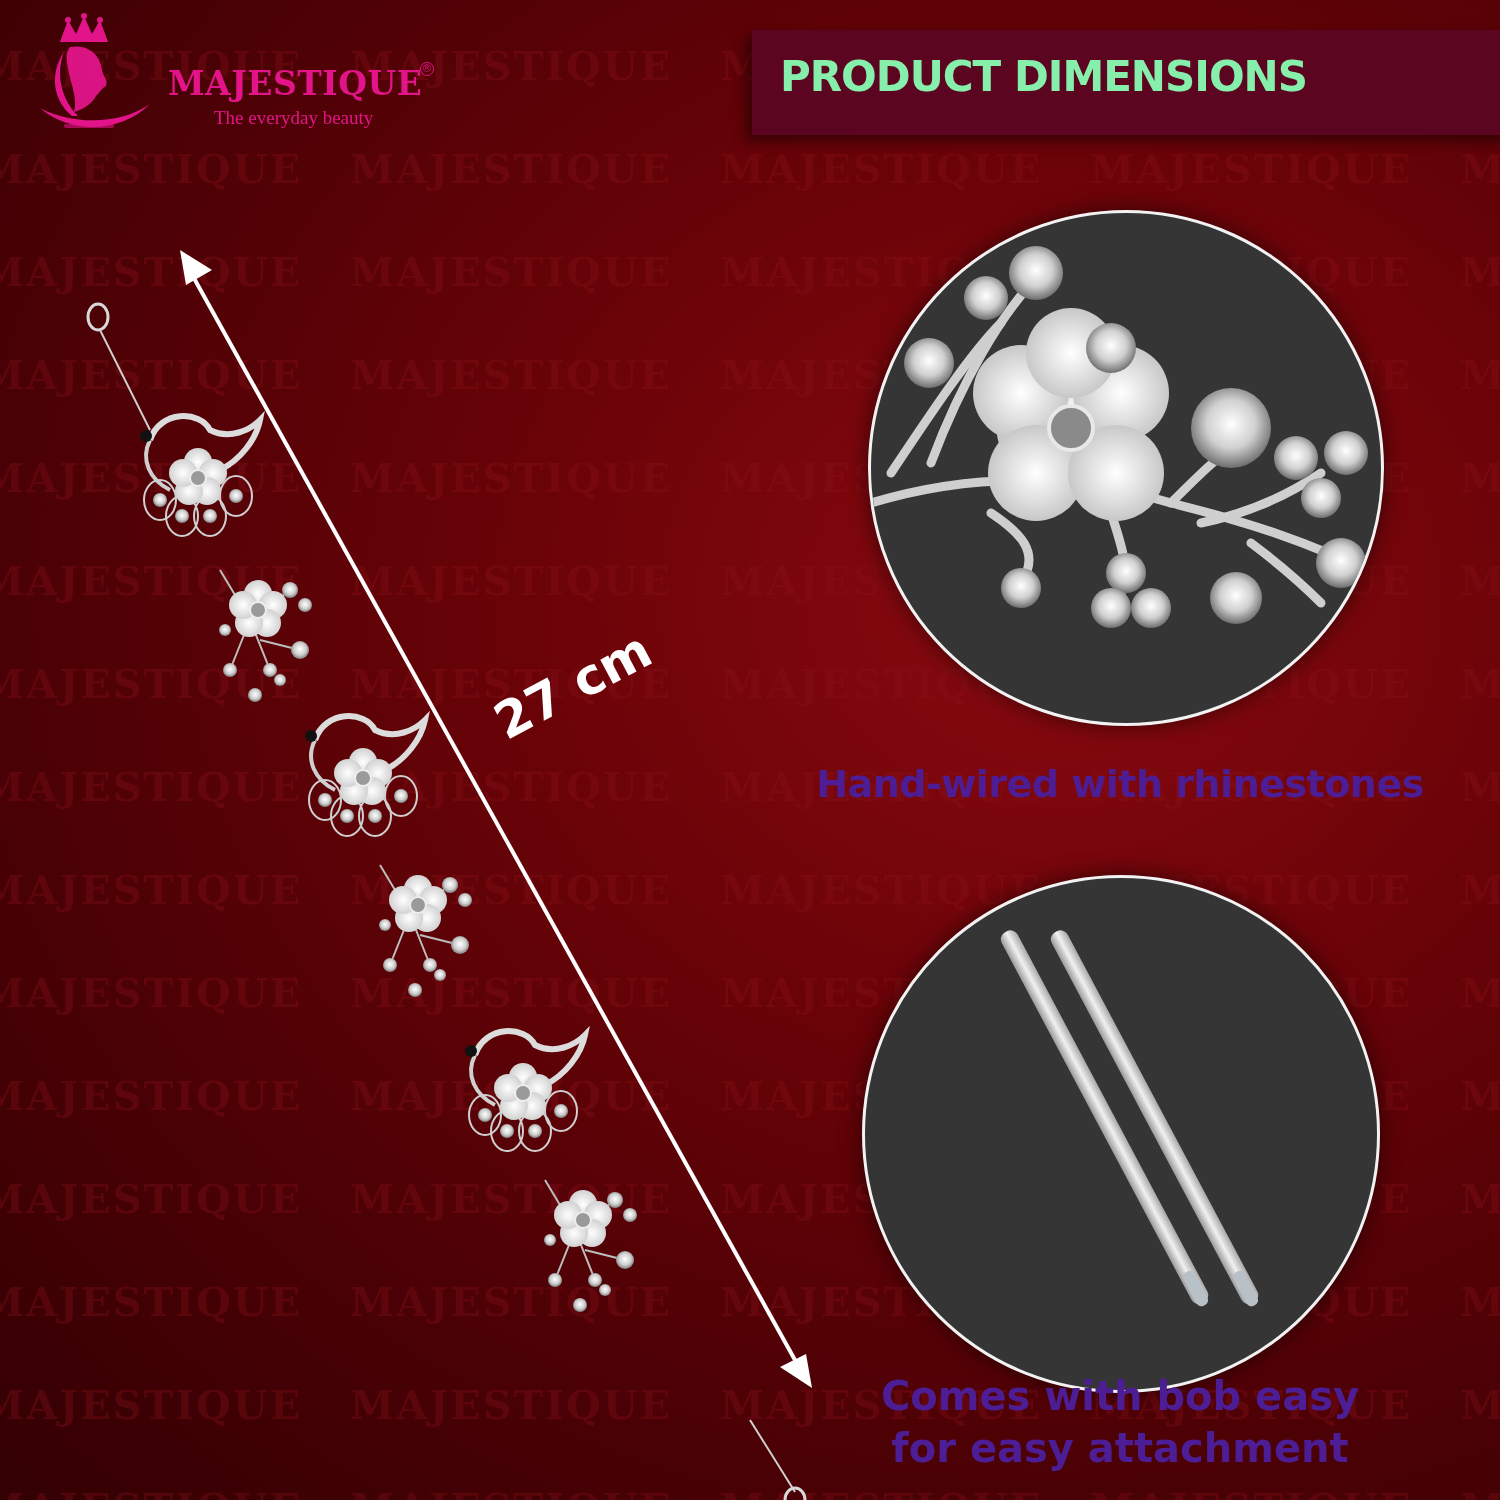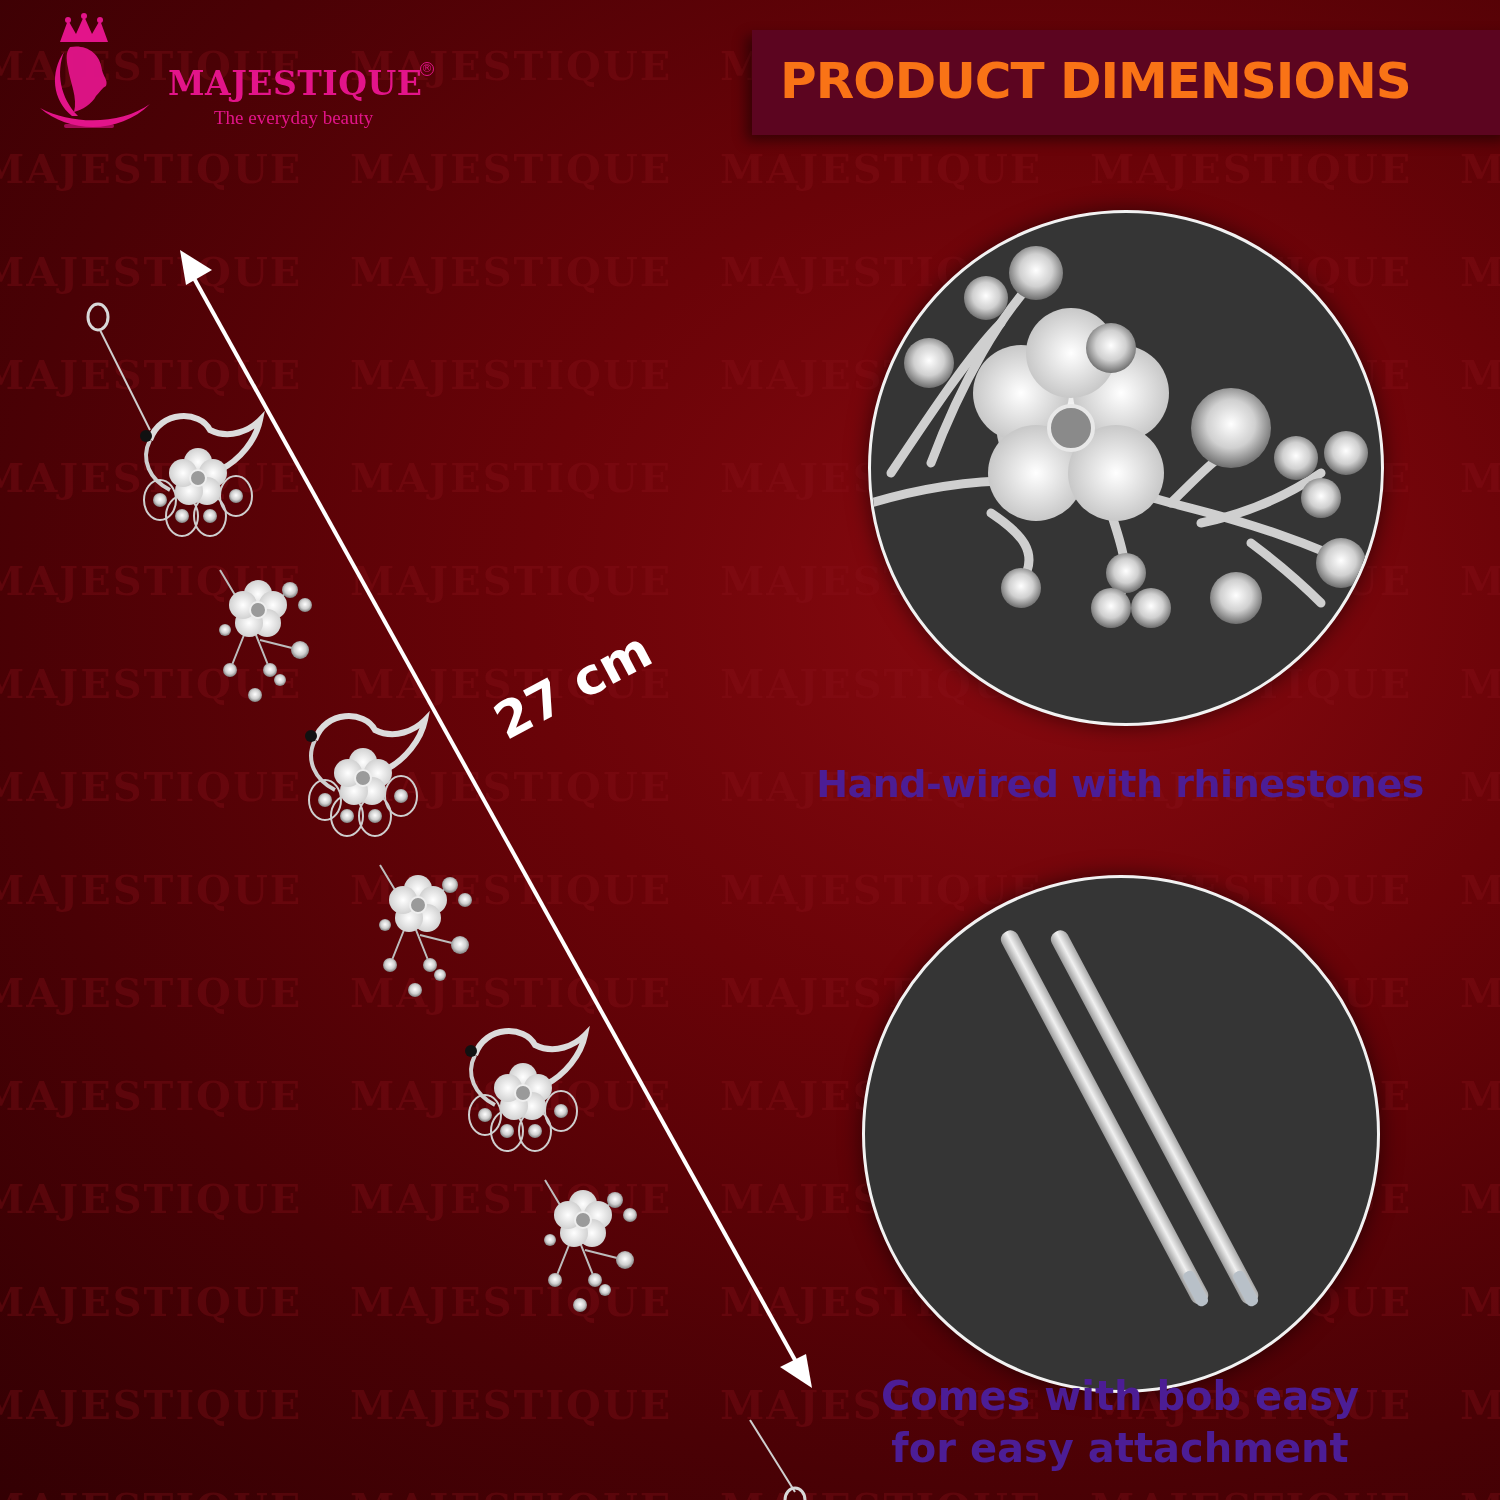--- a/index.html
+++ b/index.html
@@ -14,21 +14,21 @@
   .logo { position:absolute; left:30px; top:12px; width:420px; height:120px; }
   .logo-icon { position:absolute; left:0; top:0; width:130px; height:120px; }
   .brand-name { position:absolute; left:138px; top:52px; font-family:"DejaVu Serif", serif; font-weight:bold;
     font-size:33px; color:#e3148a; letter-spacing:0.5px; }
   .brand-reg { position:absolute; left:390px; top:50px; font-size:11px; color:#e3148a; border:1px solid #e3148a; border-radius:50%;
     width:12px; height:12px; line-height:12px; text-align:center; }
   .tagline { position:absolute; left:140px; top:95px; font-family:Liberation Serif, serif; font-size:19px; color:#e3148a;margin-left:44px; }
   .title-banner { position:absolute; left:752px; top:30px; width:760px; height:105px; background:#5c0520;
     box-shadow: -6px 6px 12px rgba(0,0,0,0.45); }
   .title-text { position:absolute; left:28px; top:22px; font-family:"DejaVu Sans", sans-serif; font-weight:bold;
-    font-size:50px; color:#f97316; letter-spacing:-1px; }
+    font-size:42px; color:#86efac; letter-spacing:-1px; }
   .measure-line { position:absolute; left:0; top:0; width:1500px; height:1500px; pointer-events:none; }
   .measure-label { position:absolute; left:485px; top:700px; transform:rotate(-28deg); transform-origin:left top;
     font-family:"DejaVu Sans", sans-serif; font-weight:bold; font-size:50px; color:#fff; white-space:nowrap; }
   .circle { position:absolute; border-radius:50%; background:#353535; border:3px solid #f2f2f2;
     box-shadow: 0 0 22px rgba(0,0,0,0.55); overflow:hidden; }
   .circle-1 { left:868px; top:210px; width:510px; height:510px; }
   .circle-2 { left:862px; top:875px; width:512px; height:512px; }
   .caption { position:absolute; font-family:"DejaVu Sans", sans-serif; font-weight:bold; color:#4c1d95; text-align:center; }
   .caption-1 { left:770px; top:762px; width:700px; font-size:38px; letter-spacing:-0.5px; }
   .caption-2 { left:840px; top:1370px; width:560px; font-size:40px; line-height:52px; }

